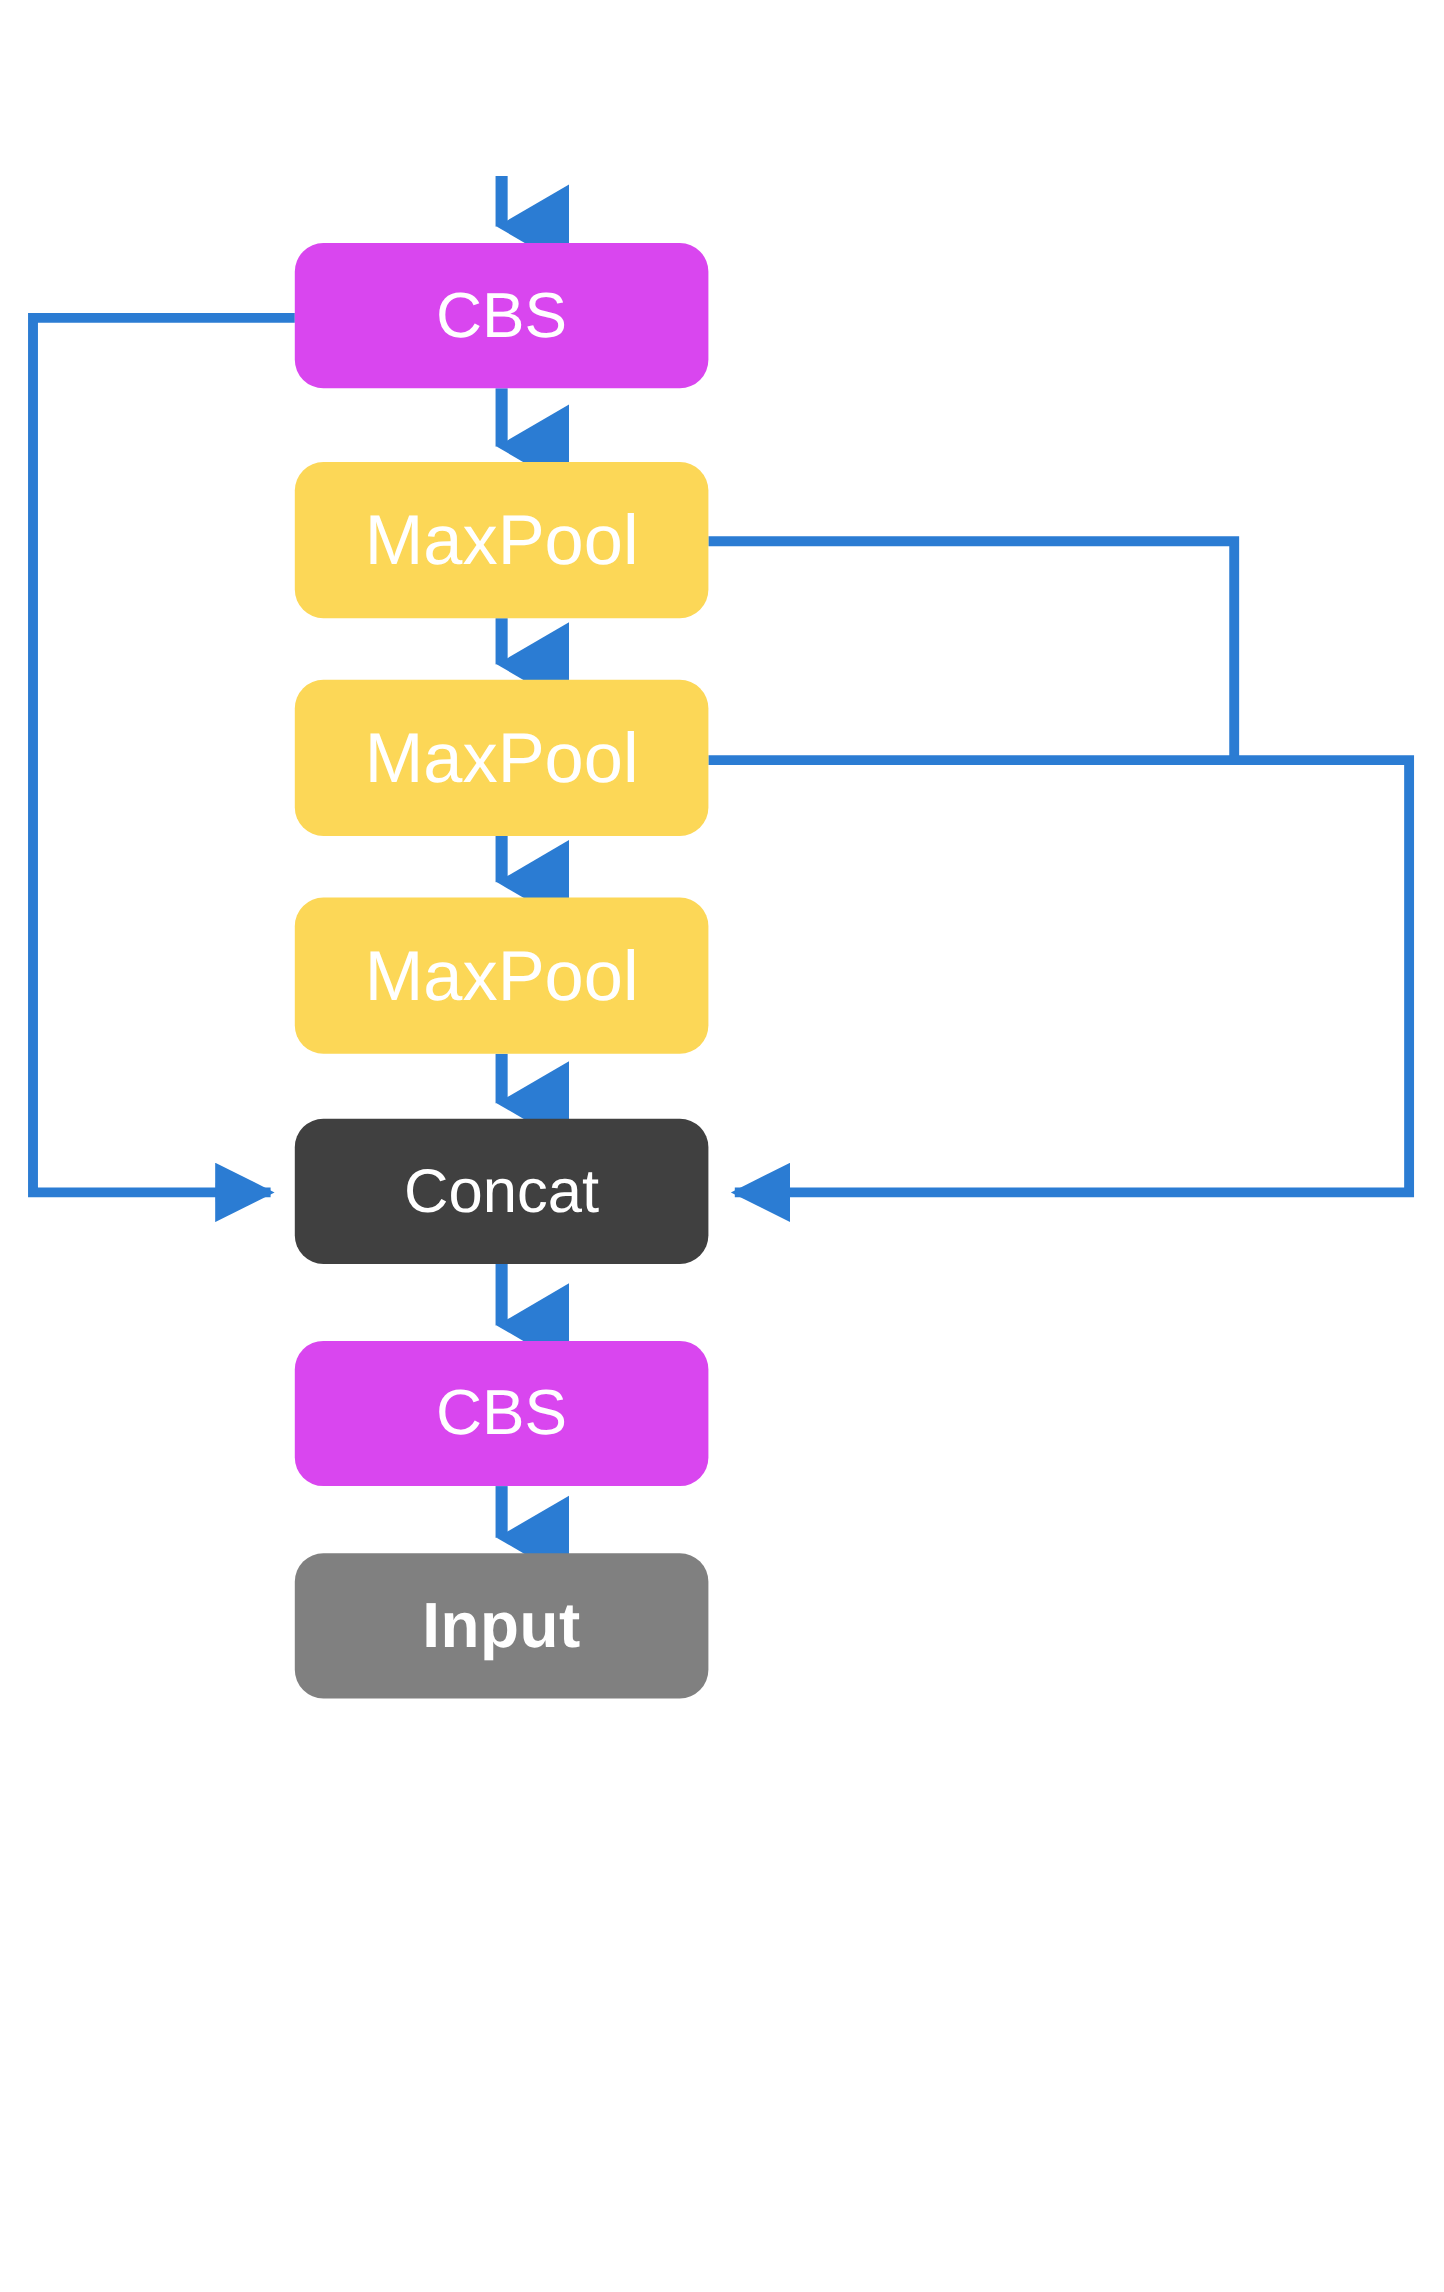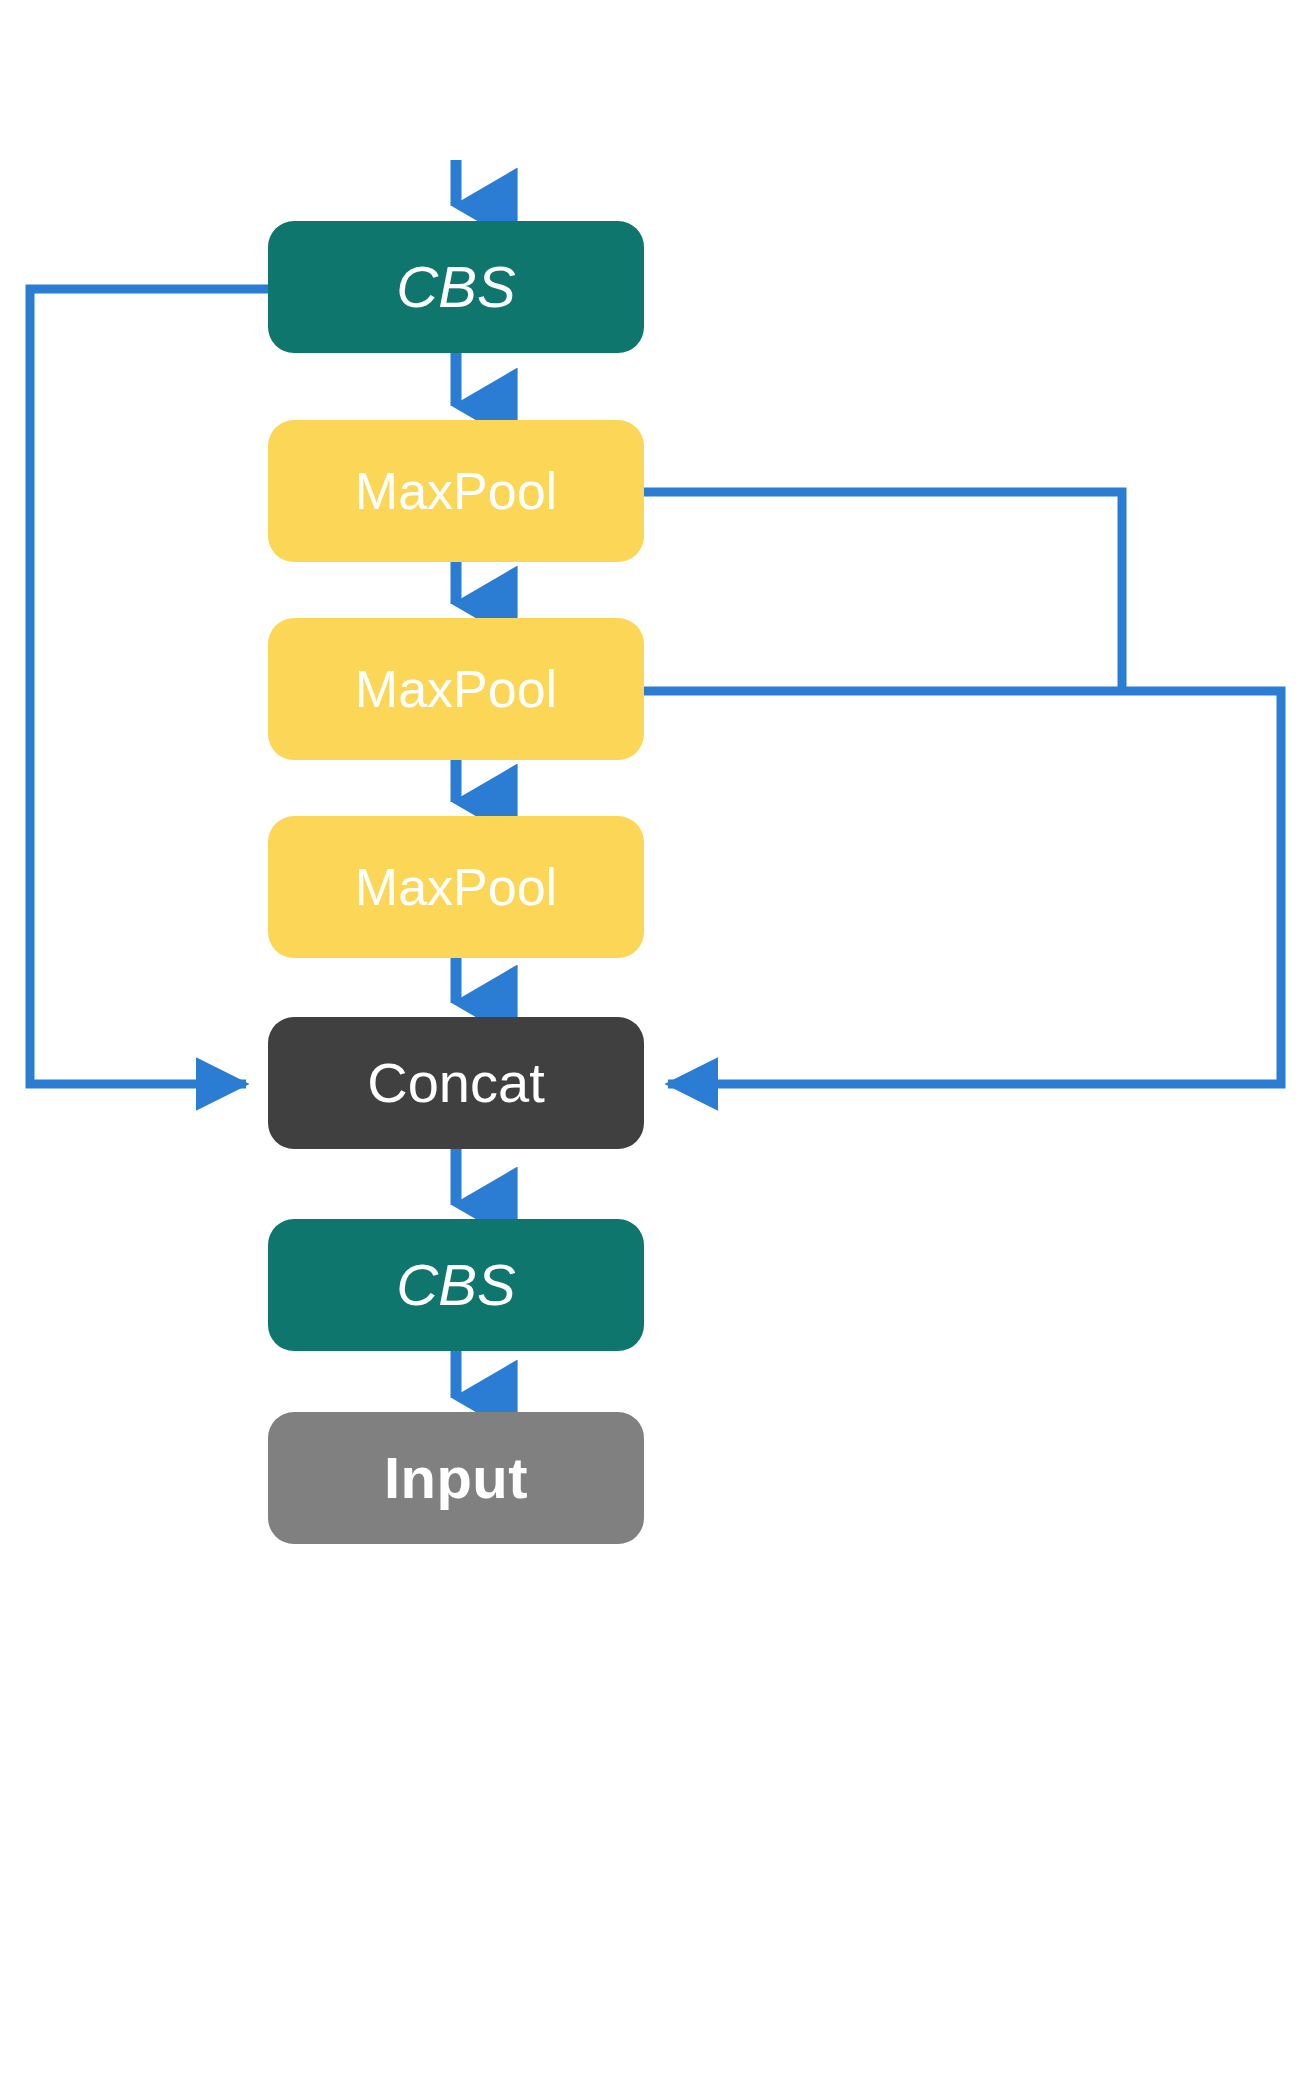--- a/index.html
+++ b/index.html
@@ -41,29 +41,28 @@
     display: block;
     width: 100%;
   }
   .node.terminal {
     background: #808080;
     font-weight: bold;
     font-size: 58px;
     letter-spacing: 0.5px;
   }
   .node.conv {
-    background: #0f766e;
+    background: #d946ef;
     font-weight: normal;
     font-size: 58px;
-    font-style: italic;
   }
   .node.pool {
     background: #FCD757;
     font-weight: normal;
-    font-size: 52px;
+    font-size: 64px;
   }
   .node.concat {
     background: #404040;
     font-weight: normal;
     font-size: 56px;
   }
   
   #node-input    { left: 268px; top: 28px;   width: 376px; height: 132px; }
   #node-cbs1     { left: 268px; top: 221px;  width: 376px; height: 132px; }
   #node-maxpool1 { left: 268px; top: 420px;  width: 376px; height: 142px; }

